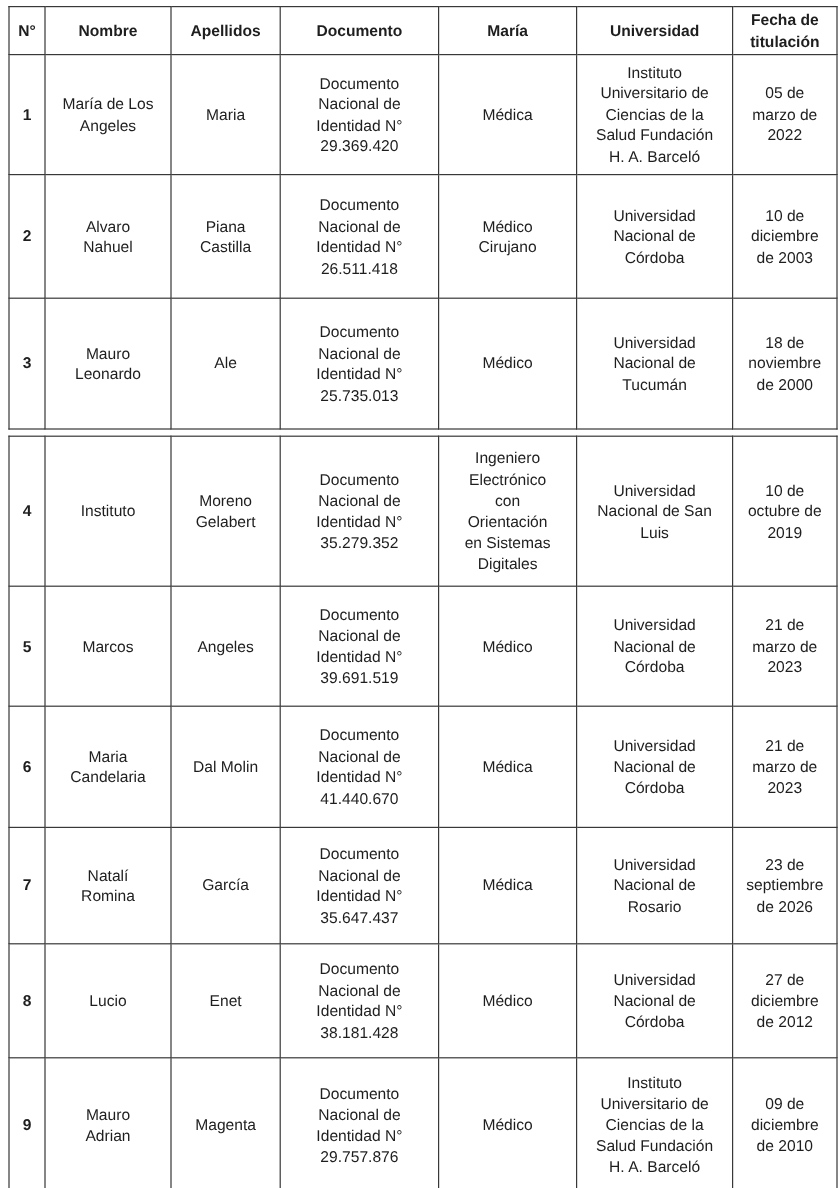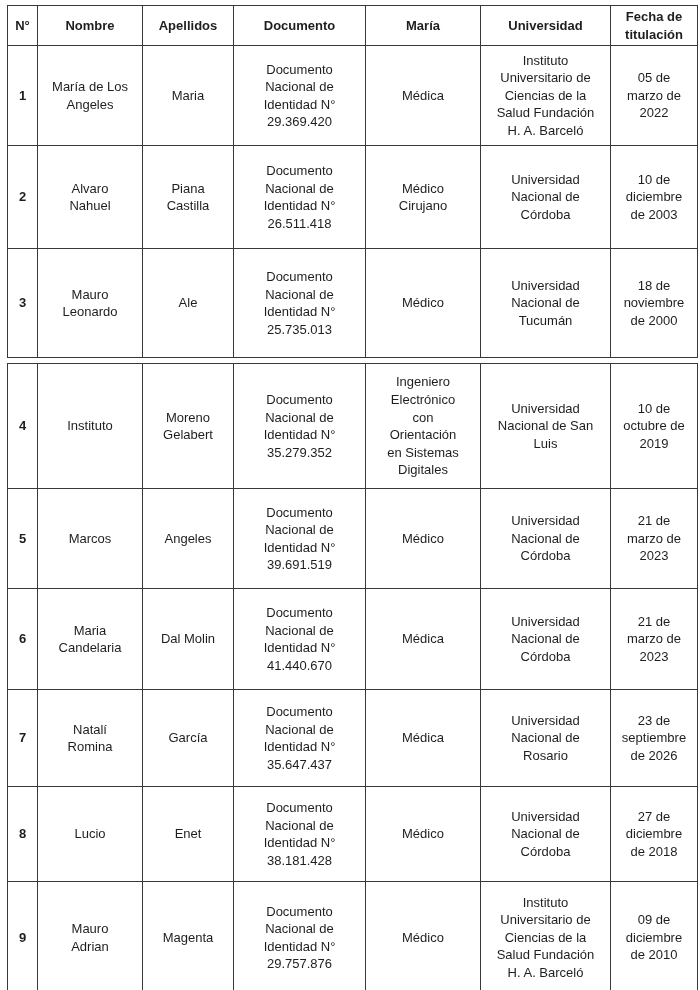--- a/index.html
+++ b/index.html
@@ -232,21 +232,21 @@
         <td>Documento
 Nacional de
 Identidad N°
 38.181.428</td>
         <td>Médico</td>
         <td>Universidad
 Nacional de
 Córdoba</td>
         <td>27 de
 diciembre
-de 2018</td>
+de 2012</td>
       </tr>
       <tr class="h-r9">
         <td class="num">9</td>
         <td>Mauro
 Adrian</td>
         <td>Magenta</td>
         <td>Documento
 Nacional de
 Identidad N°
 29.757.876</td>

